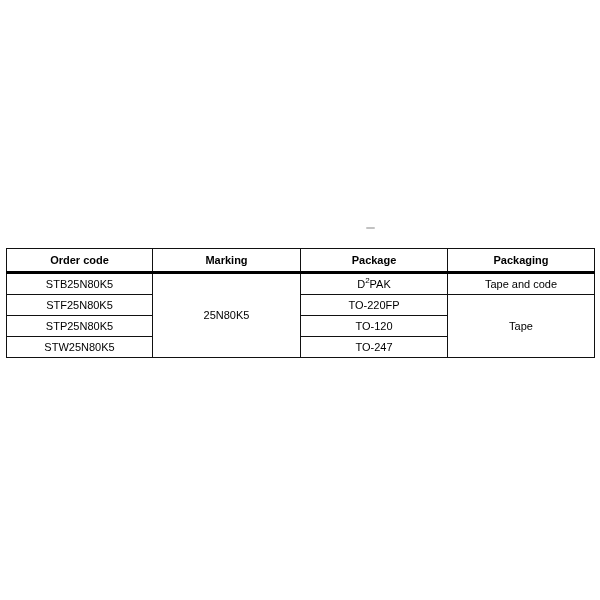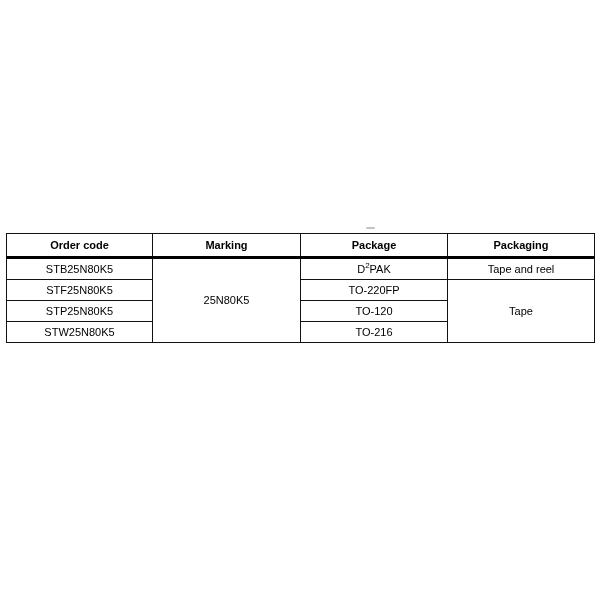--- a/index.html
+++ b/index.html
@@ -22,21 +22,21 @@
     top: 227px;
     width: 9px;
     height: 2px;
     background: #9a9a9a;
     border-radius: 2px;
     opacity: 0.6;
   }
   table.order-table {
     position: absolute;
     left: 6px;
-    top: 233px;
+    top: 248px;
     width: 588px;
     border-collapse: collapse;
     table-layout: fixed;
     background: #fca5a5;
   }
   table.order-table th,
   table.order-table td {
     border: 1px solid #111111;
     text-align: center;
     vertical-align: middle;
@@ -81,31 +81,31 @@
         <th>Marking</th>
         <th>Package</th>
         <th>Packaging</th>
       </tr>
     </thead>
     <tbody>
       <tr>
         <td>STB25N80K5</td>
         <td rowspan="4">25N80K5</td>
         <td><span>D</span><sup>2</sup><span>PAK</span></td>
-        <td>Tape and reel</td>
+        <td>Tape and code</td>
       </tr>
       <tr>
         <td>STF25N80K5</td>
         <td><span>TO-220FP</span><sup></sup><span></span></td>
         <td rowspan="3">Tape</td>
       </tr>
       <tr>
         <td>STP25N80K5</td>
         <td><span>TO-120</span><sup></sup><span></span></td>
       </tr>
       <tr>
         <td>STW25N80K5</td>
-        <td><span>TO-216</span><sup></sup><span></span></td>
+        <td><span>TO-247</span><sup></sup><span></span></td>
       </tr>
     </tbody>
   </table>
 
 </div>
 
 </body></html>

